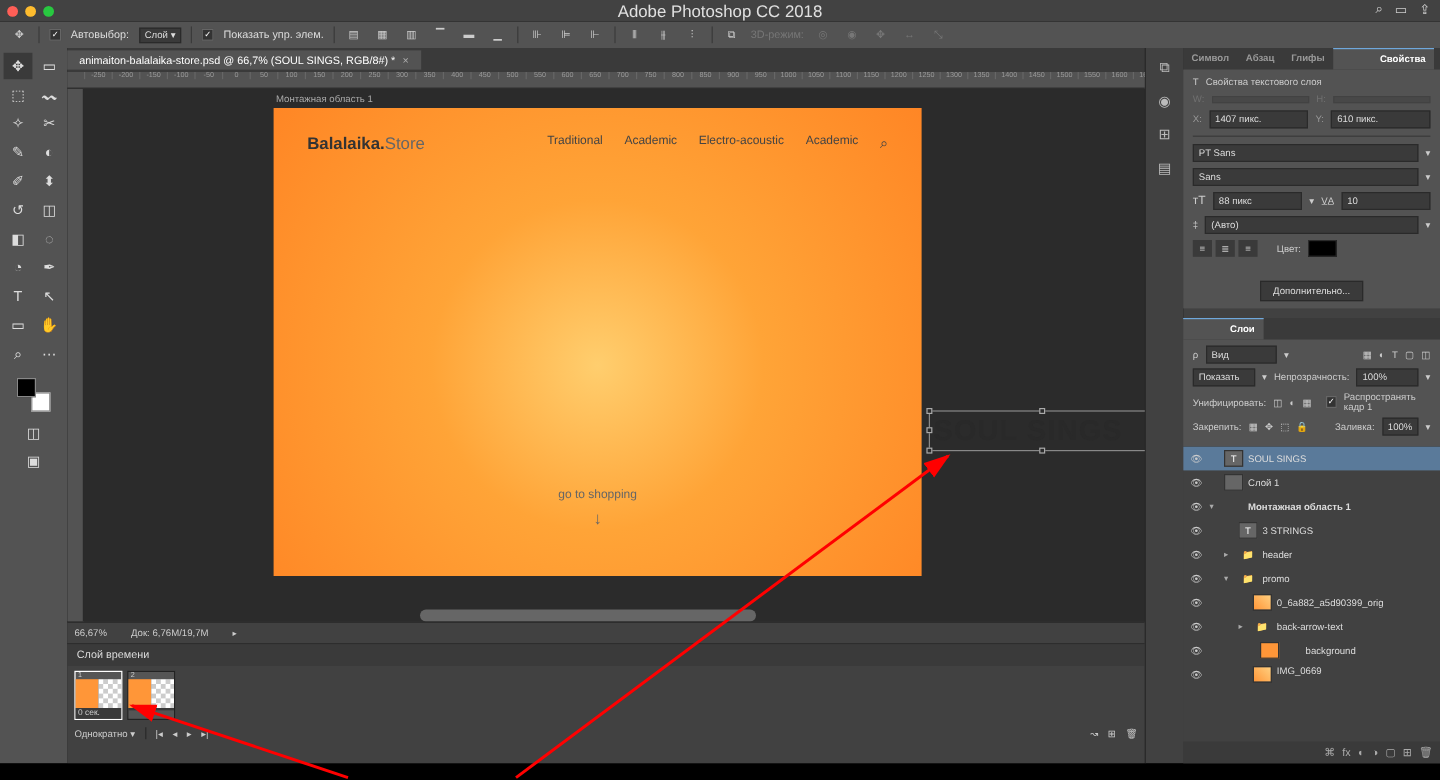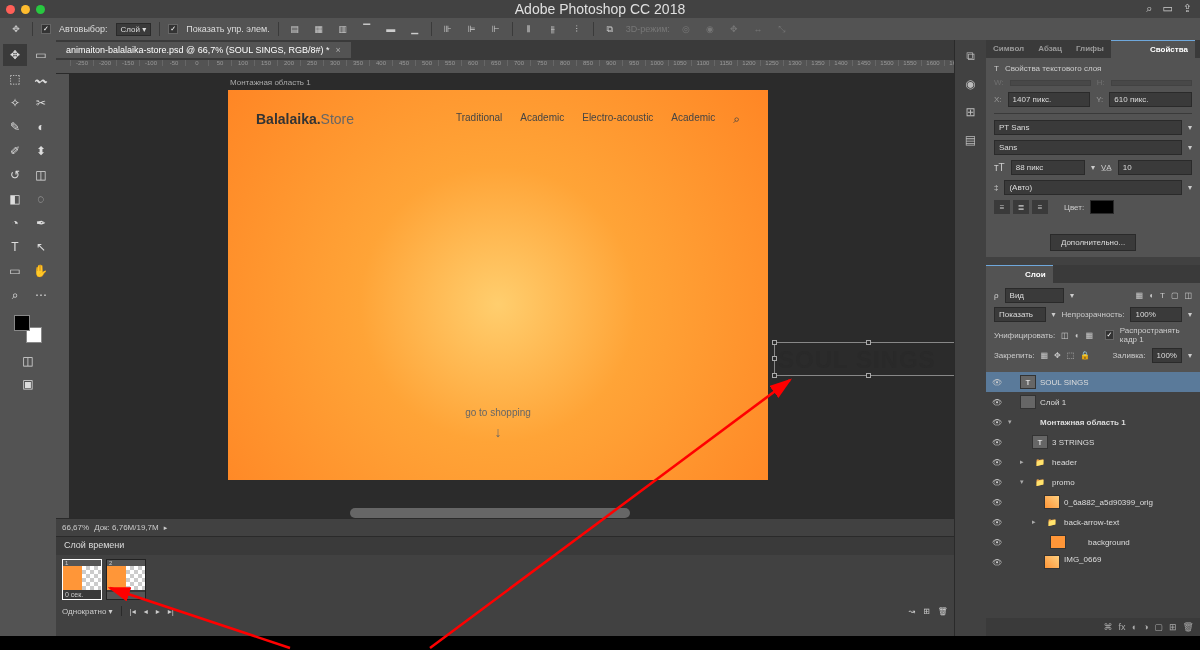--- a/index.html
+++ b/index.html
@@ -36,21 +36,21 @@
 .site-header { height: 58px; display: flex; align-items: center; padding: 0 28px; }
 .logo { font-size: 14px; font-weight: bold; color: #333; }
 .logo .store { color: #666; font-weight: normal; }
 .nav { flex: 1; display: flex; justify-content: flex-end; gap: 18px; font-size: 10px; color: #444; }
 .nav-item { cursor: pointer; }
 .cta { position: absolute; left: 50%; transform: translateX(-50%); bottom: 40px; text-align: center; color: #666; font-size: 10px; }
 .cta-arrow { display: block; margin-top: 6px; font-size: 14px; }
 .selected-text { position: absolute; left: 708px; top: 272px; font-size: 24px; font-weight: bold; color: rgba(40,40,40,0.6); letter-spacing: 1px; }
 .sel-handles { position: absolute; left: 704px; top: 268px; width: 190px; height: 34px; border: 1px solid #888; pointer-events: none; }
 .sel-handles .h { position: absolute; width: 5px; height: 5px; background: #2b2b2b; border: 1px solid #aaa; }
-.status-bar { height: 18px; background: #414141; display: flex; align-items: center; font-size: 8px; color: #ccc; padding: 0 6px; gap: 5px; border-top: 1px solid #2a2a2a; }
+.status-bar { height: 18px; background: #414141; display: flex; align-items: center; font-size: 8px; color: #ccc; padding: 0 6px; gap: 20px; border-top: 1px solid #2a2a2a; }
 .scrollbar-h { position: absolute; bottom: 0; left: 280px; height: 10px; width: 280px; background: #666; border-radius: 5px; }
 .timeline { height: 100px; background: #414141; border-top: 1px solid #2a2a2a; display: flex; flex-direction: column; }
 .tl-header { height: 18px; background: #3a3a3a; color: #ddd; font-size: 9px; padding: 3px 8px; }
 .tl-frames { display: flex; gap: 4px; padding: 4px 6px; }
 .tl-frame { width: 40px; border: 1px solid #222; background: #555; }
 .tl-frame.active { border-color: #fff; }
 .tl-thumb { height: 24px; display: flex; }
 .tl-thumb .half1 { flex: 1; background: #ff9638; }
 .tl-thumb .half2 { flex: 1; background: repeating-conic-gradient(#ccc 0 25%, #fff 0 50%) 0 0/8px 8px; }
 .tl-time { font-size: 7px; color: #ccc; text-align: left; padding: 1px 2px; background: #3a3a3a; }

